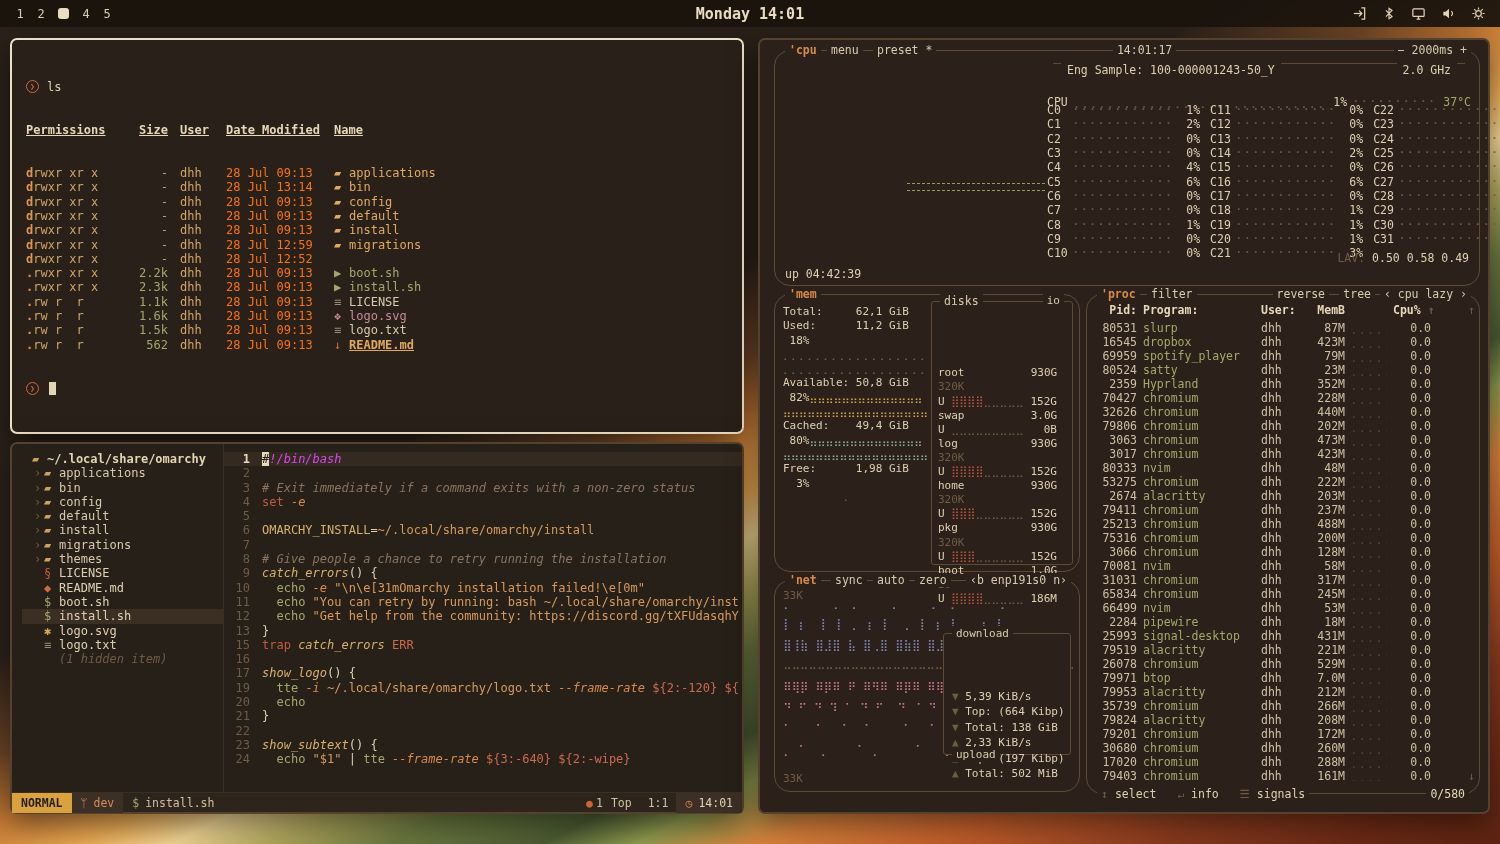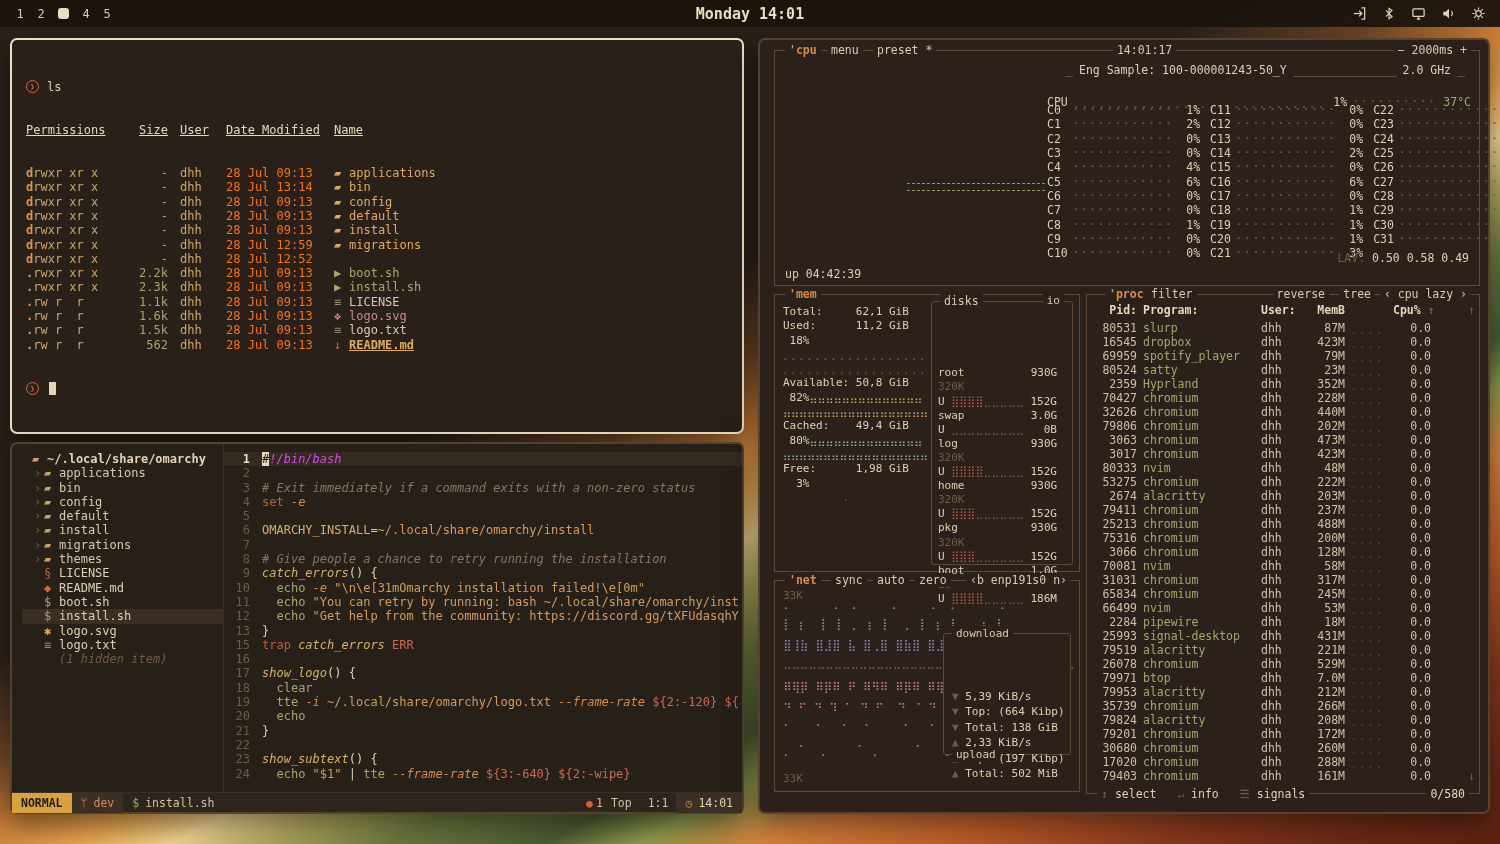--- a/index.html
+++ b/index.html
@@ -18,21 +18,21 @@
   
   .win{position:absolute;border-radius:7px;box-shadow:0 10px 30px rgba(0,0,0,.5)}
   .term{left:10px;top:38px;width:734px;height:396px;border:2px solid #ece0c4;background:#292019;padding:10px 14px;white-space:pre;line-height:14.3px}
   .nvim{left:10px;top:442px;width:734px;height:372px;border:2px solid #55422e;background:#272018}
   .btop{left:758px;top:38px;width:732px;height:776px;border:2px solid #55422e;background:#2b211a;font-size:11.5px}
   
   .tline{line-height:16px;height:16px;display:flex;align-items:center}
   .pbadge{display:inline-flex;width:13px;height:13px;border:1.5px solid #d2693a;border-radius:50%;color:#d2693a;font-size:8px;align-items:center;justify-content:center;margin-right:8px;flex:0 0 13px}
   .cursor{display:inline-block;width:7px;height:13px;background:#e3d4b4;margin-left:2px}
   .ls-row{display:grid;grid-template-columns:86px 44px 34px 96px 1fr;column-gap:12px;line-height:14.3px}
-  .ls-head span{text-decoration:underline;font-weight:normal;color:#e7d8ba}
+  .ls-head span{text-decoration:underline;font-weight:bold;color:#e7d8ba}
   .c-size{text-align:right}
   .p1{color:#e0954f;font-weight:bold}.p2{color:#cfa567}
   .c-size{color:#a3a86b}.c-user{color:#d2a464}.c-date{color:#f97316}
   .fi{display:inline-block;width:15px}
   .dir .fi,.dir .fn{color:#e2a95f}
   .shf .fi,.shf .fn{color:#a3a86b}
   .lic .fi{color:#9a8c76}.lic .fn{color:#d8c9ac}
   .svgf .fi,.svgf .fn{color:#c88a96}
   .txtf .fi{color:#9a8c76}.txtf .fn{color:#d8c9ac}
   .mdf .fi{color:#d2693a}.mdf .fn{color:#e0aa5c;text-decoration:underline;font-weight:bold}
@@ -67,31 +67,31 @@
   .seg.branch{background:#3c2f26;color:#d98a5a}
   .seg.file{color:#cfc0a4}
   .seg .dollar{color:#a3a86b}
   .sb-spacer{flex:1}
   .diag{color:#d2603a;display:flex;gap:3px;align-items:center}
   .sb-right{color:#cfc0a4;padding:0 8px}
   .seg.clockseg{background:#3c2f26;color:#e3d4b4}
   .seg.clockseg .cico{color:#d98a4a}
   
   .btop-content{position:relative;width:100%;height:100%}
-  .bbox{position:absolute;border:1px solid #5f4a37;border-radius:0}
+  .bbox{position:absolute;border:1px solid #5f4a37;border-radius:16px}
   .btitle{position:absolute;top:-8px;background:#2b211a;padding:0 4px;font-weight:bold;color:#d98a4a}
   .blabel{position:absolute;top:-8px;background:#2b211a;padding:0 4px;color:#d9cbae}
   .bbottom{position:absolute;bottom:-8px;background:#2b211a;padding:0 4px;color:#d9cbae}
   .dim{color:#6f5b46}.cream{color:#dfd0b2}.grn{color:#a3a86b}
   .tok.dim{color:#6f5b46}.tok.yel{color:#d2a04e}.tok.teal{color:#8fae9a}.tok.red{color:#bf5540}
   .tok.slt{color:#7d83ad}.tok.pnk{color:#c27586}
   .cpu-box{left:14px;top:10px;width:706px;height:236px}
   .cpu-graph{position:absolute;left:6px;top:14px;width:264px;bottom:8px}
   .cpu-dash{position:absolute;border-top:1px dashed #8ba05e}
-  .model-row{position:absolute;left:284px;right:8px;top:12px;display:flex;align-items:flex-end;white-space:pre}
+  .model-row{position:absolute;left:272px;right:8px;top:12px;display:flex;align-items:flex-start;white-space:pre}
   .hline{flex:1;border-top:1px solid #5f4a37;margin:0 6px}
   .cpu-meter-row{position:absolute;left:272px;right:8px;top:44px;display:flex;align-items:center;white-space:pre}
   .cores{position:absolute;left:272px;right:8px;top:52px;display:grid;grid-template-columns:1fr 1fr 1fr;column-gap:10px}
   .core{display:flex;align-items:center;height:14.3px;white-space:pre}
   .cname{width:26px;color:#dfd0b2}
   .cmeter{flex:1;overflow:hidden;color:#6f5b46}
   .cpct{width:26px;text-align:right;color:#dfd0b2}
   .mem-box{left:14px;top:254px;width:306px;height:278px}
   .mem-col{position:absolute;left:8px;top:10px;width:144px;bottom:8px;white-space:pre;line-height:14.3px;font-size:11px}
   .disks-box{position:absolute;left:156px;top:6px;right:6px;bottom:6px;border:1px solid #5f4a37;border-radius:3px;padding:8px 6px 0 6px;white-space:pre;line-height:14.1px;font-size:11px}
@@ -343,24 +343,20 @@
       </div>
         <div class="code-line">
         <span class="lnum">16</span>
         <span class="ltext"></span>
       </div>
         <div class="code-line">
         <span class="lnum">17</span>
         <span class="ltext"><span class="tok fn">show_logo</span><span class="tok tx">() {</span></span>
       </div>
         <div class="code-line">
-        <span class="lnum">18</span>
-        <span class="ltext"><span class="tok tx">  </span><span class="tok cmd">clear</span></span>
-      </div>
-        <div class="code-line">
         <span class="lnum">19</span>
         <span class="ltext"><span class="tok tx">  </span><span class="tok cmd">tte</span><span class="tok tx"> </span><span class="tok pr">-i</span><span class="tok tx"> </span><span class="tok st">~/.local/share/omarchy/logo.txt</span><span class="tok tx"> </span><span class="tok pr">--frame-rate</span><span class="tok tx"> </span><span class="tok ex">${2:-120}</span><span class="tok ex"> ${</span></span>
       </div>
         <div class="code-line">
         <span class="lnum">20</span>
         <span class="ltext"><span class="tok tx">  </span><span class="tok cmd">echo</span></span>
       </div>
         <div class="code-line">
         <span class="lnum">21</span>
         <span class="ltext"><span class="tok tx">}</span></span>
@@ -563,21 +559,21 @@
       <div class="net-graph"><div><span class="tok slt">⡀      ⡀ ⢀     ⡀    ⢀  ⡀      ⡀</span></div><div><span class="tok slt">⡇ ⡆  ⡇ ⡇ ⡀ ⡆ ⡇  ⡀ ⡇ ⡆ ⡇ ⡀ ⡆ ⡇</span></div><div><span class="tok slt">⣿⢸⣷ ⣿⣸⣿ ⣧ ⣿⢀⣿ ⣿⣷⣿ ⣿⣸⣷ ⣿⣴⣿ ⣿</span></div><div><span class="tok dim">⠤⠤⠤⠤⠤⠤⠤⠤⠤⠤⠤⠤⠤⠤⠤⠤⠤⠤⠤⠤⠤⠤⠤⠤⠤⠤⠤⠤⠤⠤⠤⠤⠤⠤⠤⠤⠤⠤⠤⠤⠤⠤</span></div><div><span class="tok pnk">⠿⢿⡿ ⠿⡿⠿ ⠟ ⠿⠻⠿ ⠿⡿⠿ ⠿⢿⠟ ⠿⠟⠿ ⠿</span></div><div><span class="tok pnk">⠙ ⠋ ⠙ ⠹ ⠁ ⠙ ⠋  ⠙ ⠈ ⠙ ⠋ ⠙ ⠹ ⠙</span></div><div><span class="tok pnk">⠁   ⠈   ⠁  ⠁    ⠈   ⠁    ⠈</span></div><div><span class="tok pnk">⡀ ⠁  ⡀    ⠁ ⡀     ⠁   ⡀</span></div></div>
       <span class="net-scale" style="left:8px;bottom:6px">33K</span>
       <div class="dl-box">
         <span class="btitle" style="left:8px;font-weight:normal;color:#d9cbae">download</span>
         <div><div><span class="tok dim">▼ </span><span class="tok tx">5,39 KiB/s</span></div><div><span class="tok dim">▼ </span><span class="tok tx">Top: (664 Kibp)</span></div><div><span class="tok dim">▼ </span><span class="tok tx">Total: 138 GiB</span></div><div><span class="tok dim">▲ </span><span class="tok tx">2,33 KiB/s</span></div><div><span class="tok dim">▲ </span><span class="tok tx">Top: (197 Kibp)</span></div><div><span class="tok dim">▲ </span><span class="tok tx">Total: 502 MiB</span></div></div>
         <span class="bbottom" style="left:8px;background:#2b211a">upload</span>
       </div>
     </div>
 
     <div class="bbox proc-box">
-      <span class="btitle" style="left:18px">'proc</span>
+      <span class="btitle" style="left:10px">'proc</span>
       <span class="blabel" style="left:60px">filter</span>
       <span class="blabel" style="right:150px">reverse</span>
       <span class="blabel" style="right:104px">tree</span>
       <span class="blabel" style="right:8px">‹ cpu lazy ›</span>
 
       <div class="proc-head">
         <span class="ph-pid">Pid:</span>
         <span>Program:</span>
         <span>User:</span>
         <span class="ph-mem">MemB</span>

